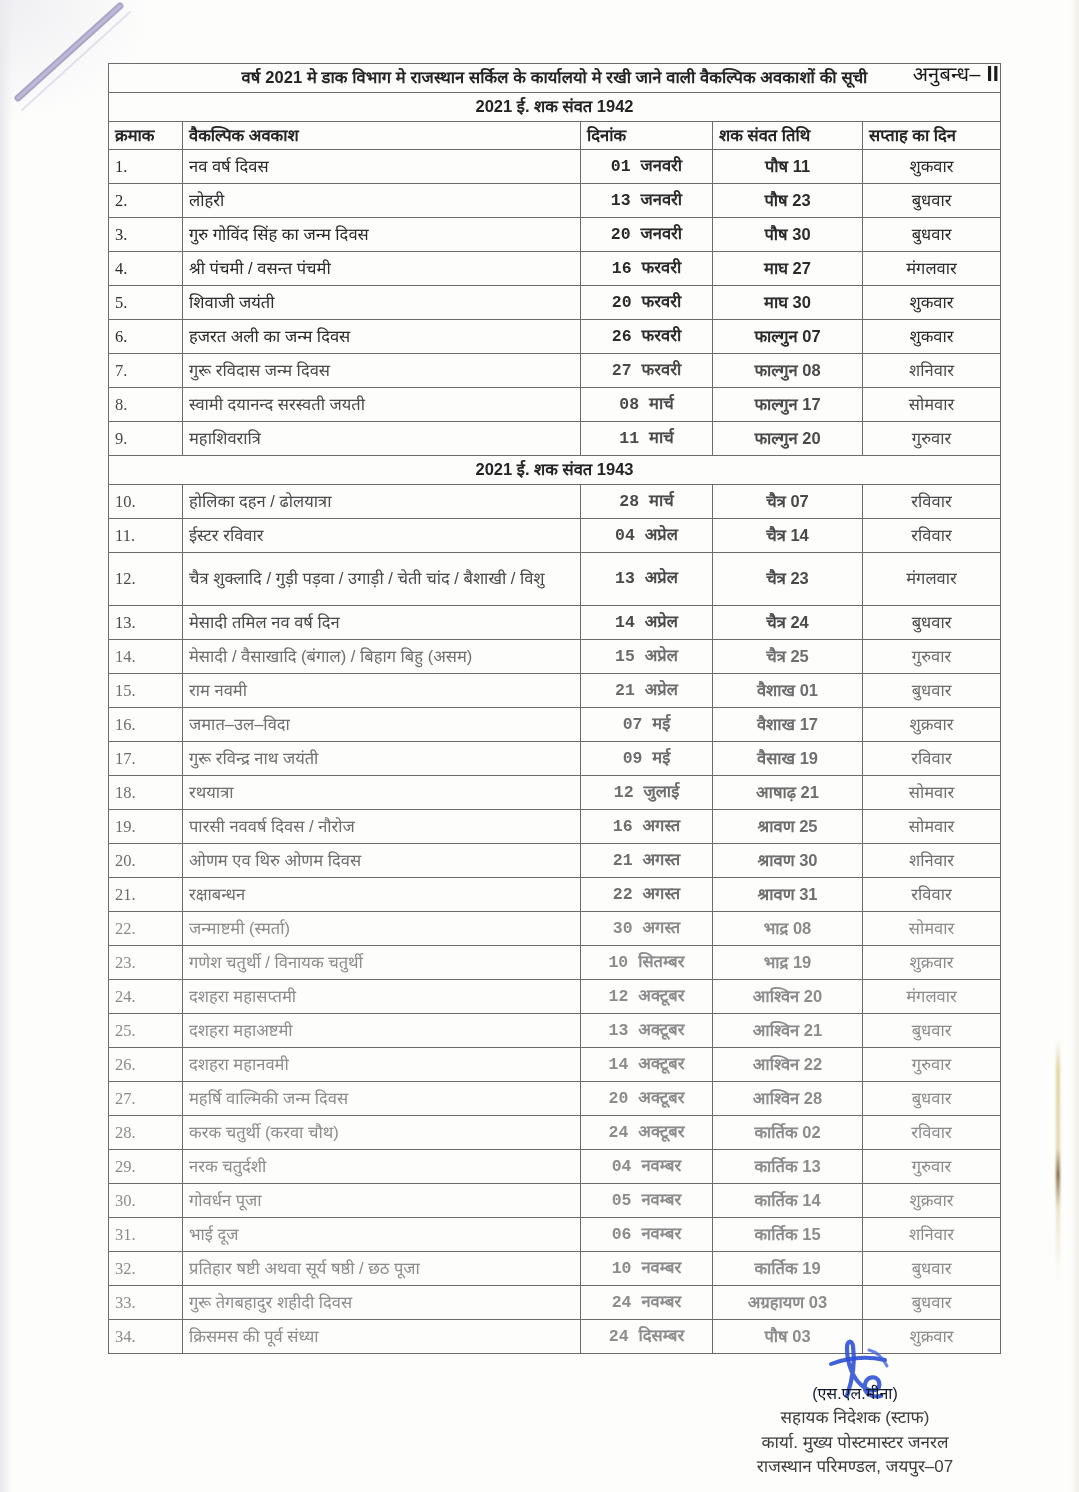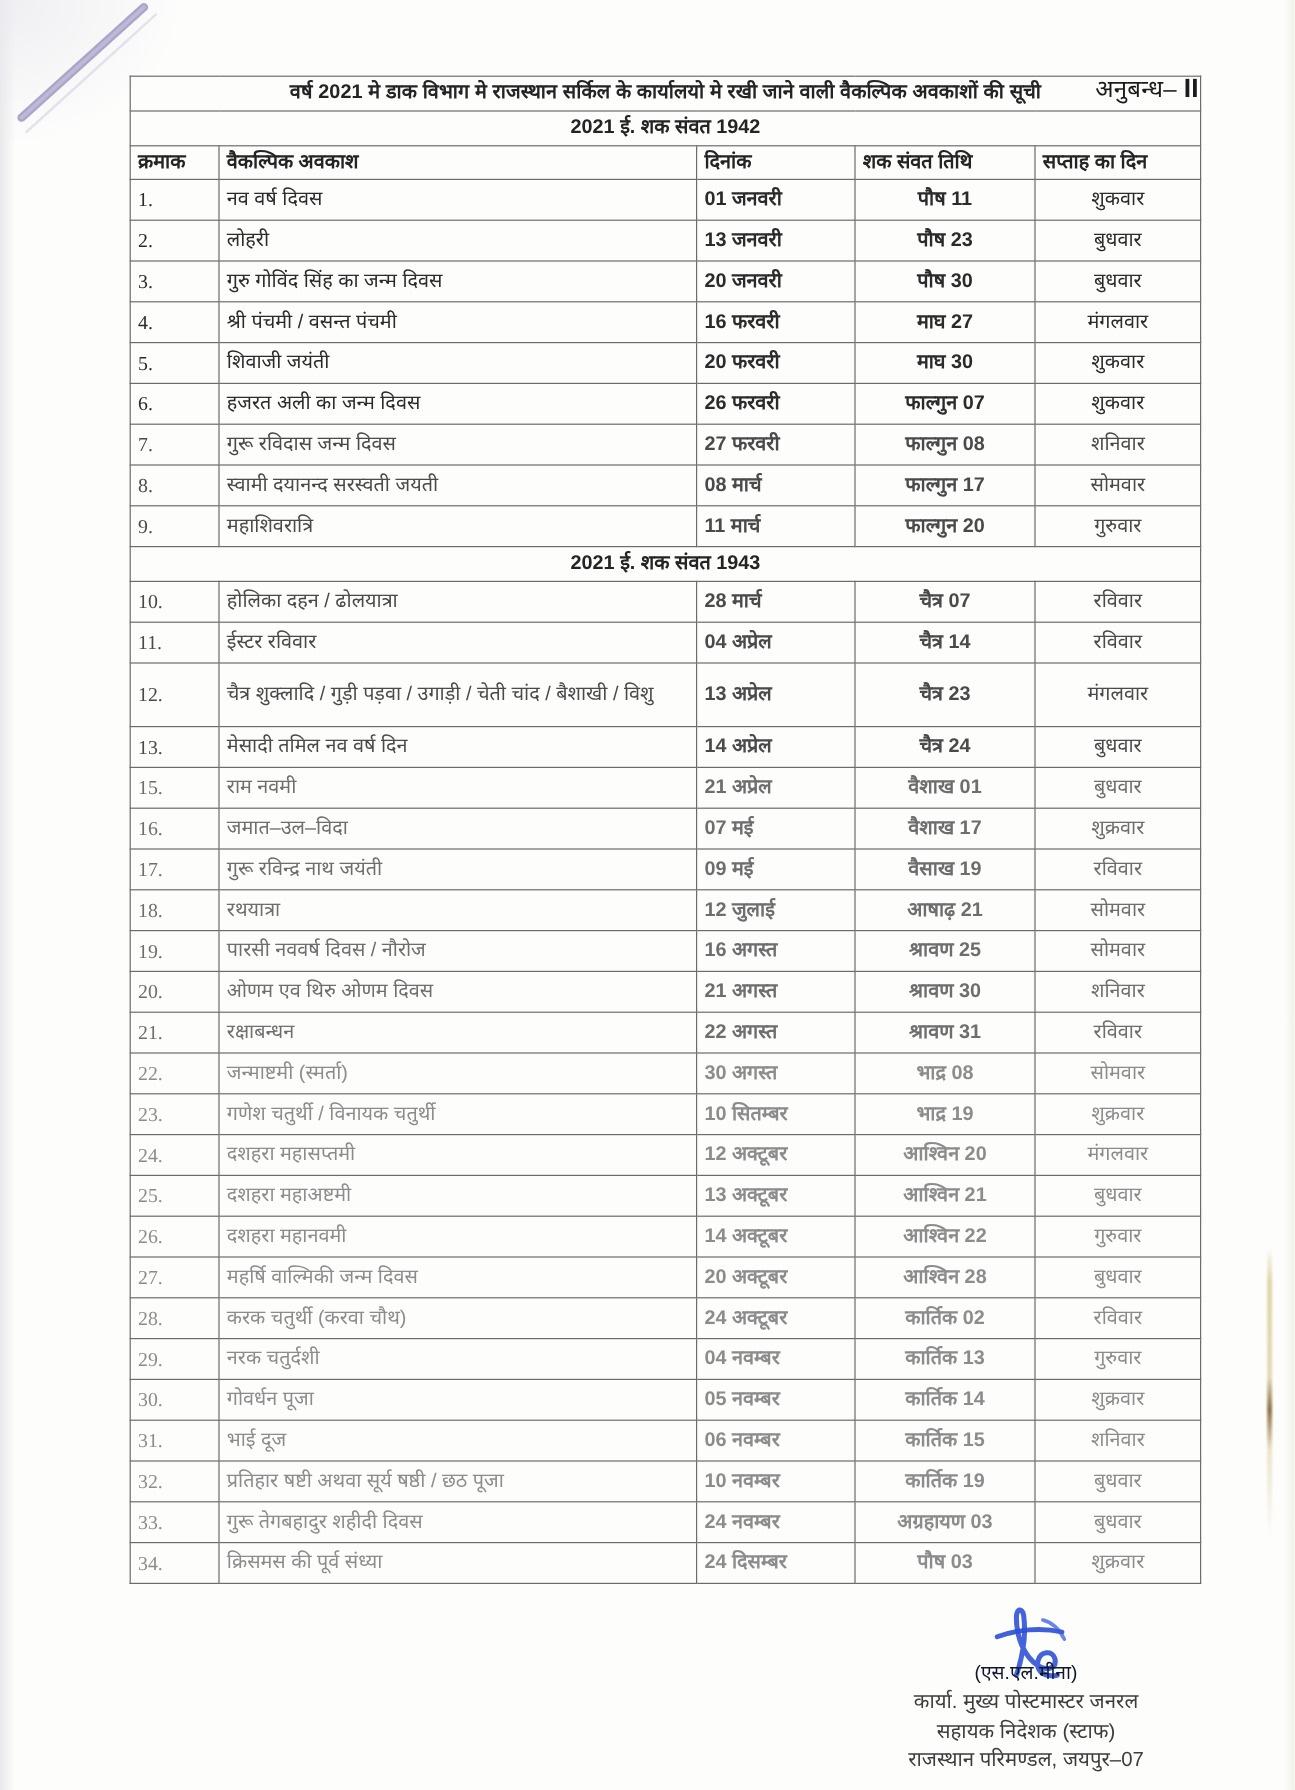--- a/index.html
+++ b/index.html
@@ -120,21 +120,21 @@
     padding-bottom: 5px;
   }
   .head-cell.center { }
 
   td.sno {
     font-size: 19px;
     padding-left: 10px;
     font-family: "Liberation Serif", "DejaVu Serif", serif;
   }
   td.name { padding-left: 10px; margin-top: 16px; }
-  td.date { font-weight: 600; font-size: 15.5px; }
+  td.date { text-align: center; font-weight: 600; font-size: 15.5px; font-family: Liberation Mono, monospace; }
   td.shak { text-align: center; font-weight: 600; font-size: 16px; }
   td.day  { text-align: center; font-size: 16px; }
 
   tr.r-tall td { height: 46px; }
   tr.r-norm td { height: 27px; }
 
   
   .ink-1 { color: #2b2b2b; }
   .ink-2 { color: #4a4a4a; }
   .ink-3 { color: #6e6e6e; }
@@ -300,20 +300,27 @@
             <td class="day ink-2">मंगलवार</td>
           </tr>
           <tr class="r-norm">
             <td class="sno ink-2">13.</td>
             <td class="name ink-2">मेसादी तमिल नव वर्ष दिन</td>
             <td class="date ink-2">14 अप्रेल</td>
             <td class="shak ink-2">चैत्र 24</td>
             <td class="day ink-2">बुधवार</td>
           </tr>
           <tr class="r-norm">
+            <td class="sno ink-3">14.</td>
+            <td class="name ink-3">मेसादी / वैसाखादि (बंगाल) / बिहाग बिहु (असम)</td>
+            <td class="date ink-3">15 अप्रेल</td>
+            <td class="shak ink-3">चैत्र 25</td>
+            <td class="day ink-3">गुरुवार</td>
+          </tr>
+          <tr class="r-norm">
             <td class="sno ink-3">15.</td>
             <td class="name ink-3">राम नवमी</td>
             <td class="date ink-3">21 अप्रेल</td>
             <td class="shak ink-3">वैशाख 01</td>
             <td class="day ink-3">बुधवार</td>
           </tr>
           <tr class="r-norm">
             <td class="sno ink-3">16.</td>
             <td class="name ink-3">जमात–उल–विदा</td>
             <td class="date ink-3">07 मई</td>
@@ -451,18 +458,18 @@
   </div>
 
   <svg class="signature-mark" viewBox="0 0 110 66">
     <path d="M38 58 C44 40, 46 22, 44 8 C43 2, 38 2, 38 10 C38 26, 44 42, 56 50 C64 55, 72 52, 70 44 C68 37, 58 38, 56 46 C54 55, 62 60, 72 58" fill="none" stroke="#2b4fd4" stroke-width="4.2" stroke-linecap="round" stroke-linejoin="round" opacity="0.88"></path>
     <path d="M22 26 C38 20, 58 18, 76 22" fill="none" stroke="#2b4fd4" stroke-width="4" stroke-linecap="round" opacity="0.9"></path>
     <path d="M60 12 C68 14, 74 20, 78 28" fill="none" stroke="#3a5cdc" stroke-width="3" stroke-linecap="round" opacity="0.75"></path>
   </svg>
 
   <div class="sign-block">
     <div class="sign-name">(एस.एल.मीना)</div>
+    <div class="sign-line">सहायक निदेशक (स्टाफ)</div>
     <div class="sign-line">कार्या. मुख्य पोस्टमास्टर जनरल</div>
-    <div class="sign-line">सहायक निदेशक (स्टाफ)</div>
     <div class="sign-line">राजस्थान परिमण्डल, जयपुर–07</div>
   </div>
 
 </div>
 
 </body></html>

